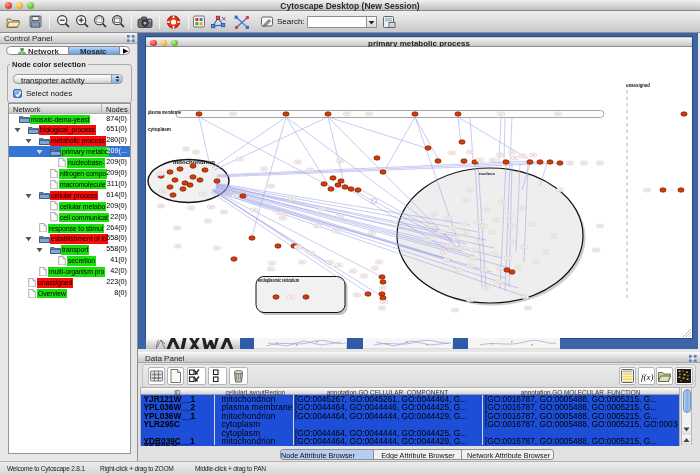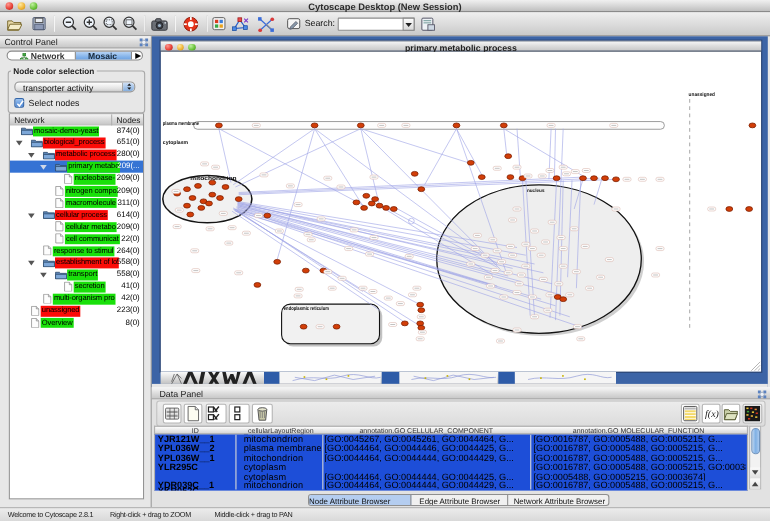--- a/index.html
+++ b/index.html
@@ -1045,21 +1045,20 @@
         <div class="tx" style="left:2.5px;top:16.7px;font-size:8.3px;line-height:8.3px;font-weight:bold;color:#000">YPL036W__1</div>
         <div class="tx" style="left:80.5px;top:16.7px;font-size:8.3px;line-height:8.3px;letter-spacing:0.15px;color:#000">mitochondrion</div>
         <div class="tx" style="left:154px;top:16.7px;font-size:8.3px;line-height:8.3px;color:#000;width:186px;overflow:hidden">[GO:0044464, GO:0044444, GO:0044429, G...</div>
         <div class="tx" style="left:344px;top:16.7px;font-size:8.3px;line-height:8.3px;color:#000;width:193px;overflow:hidden">[GO:0016787, GO:0005488, GO:0005215, G...</div>
         <div class="tx" style="left:2.5px;top:25.1px;font-size:8.3px;line-height:8.3px;font-weight:bold;color:#000">YLR295C</div>
         <div class="tx" style="left:80.5px;top:25.1px;font-size:8.3px;line-height:8.3px;letter-spacing:0.15px;color:#000">cytoplasm</div>
         <div class="tx" style="left:344px;top:25.1px;font-size:8.3px;line-height:8.3px;color:#000;width:193px;overflow:hidden">[GO:0016787, GO:0005488, GO:0005215, GO:0003824, G...</div>
         <div class="tx" style="left:2.5px;top:47px;font-size:8.3px;line-height:8.3px;font-weight:bold;color:#000">YKR052C</div>
         <div class="tx" style="left:80.5px;top:33.5px;font-size:8.3px;line-height:8.3px;letter-spacing:0.15px;color:#000">cytoplasm</div>
         <div class="tx" style="left:154px;top:33.5px;font-size:8.3px;line-height:8.3px;color:#000;width:186px;overflow:hidden">[GO:0044464, GO:0044444, GO:0044425, G...</div>
-        <div class="tx" style="left:344px;top:33.5px;font-size:8.3px;line-height:8.3px;color:#000;width:193px;overflow:hidden">[GO:0005488, GO:0005215, GO:0003674]</div>
         <div class="tx" style="left:2.5px;top:41.8px;font-size:8.3px;line-height:8.3px;font-weight:bold;color:#000">YDR039C__1</div>
         <div class="tx" style="left:80.5px;top:41.8px;font-size:8.3px;line-height:8.3px;letter-spacing:0.15px;color:#000">mitochondrion</div>
         <div class="tx" style="left:154px;top:41.8px;font-size:8.3px;line-height:8.3px;color:#000;width:186px;overflow:hidden">[GO:0044464, GO:0044444, GO:0044429, G...</div>
         <div class="tx" style="left:344px;top:41.8px;font-size:8.3px;line-height:8.3px;color:#000;width:193px;overflow:hidden">[GO:0016787, GO:0005488, GO:0005215, G...</div>
         <div class="abs" style="left:73px;top:0;width:1px;height:50.2px;background:#d8d8d8"></div>
         <div class="abs" style="left:152px;top:0;width:1px;height:50.2px;background:#d8d8d8"></div>
         <div class="abs" style="left:341px;top:0;width:1px;height:50.2px;background:#d8d8d8"></div>
       </div>
 <div class="abs" style="left:543px;top:35px;width:11px;height:58px;background:#f2f2f2;border:1px solid #b5b5b5">
  <div class="abs" style="left:0.5px;top:1px;width:8px;height:24px;background:linear-gradient(90deg,#b9d4f2,#7fb0e4 50%,#a9c9ee);border:1px solid #6f93bd;border-radius:4.5px"></div>

